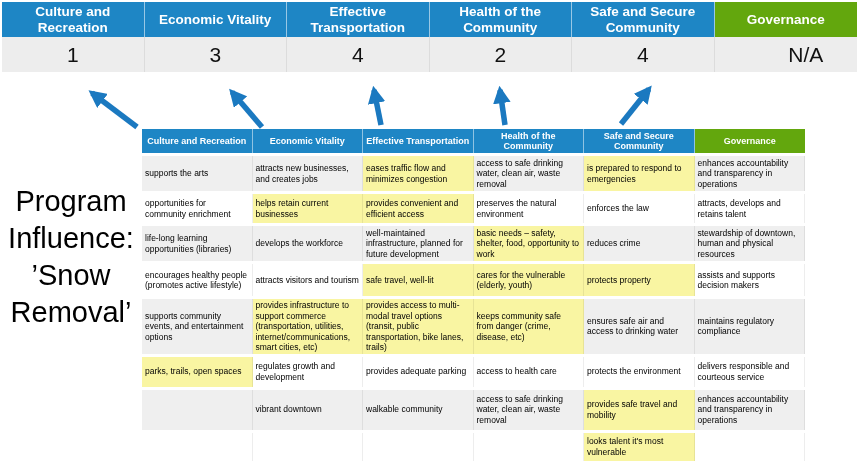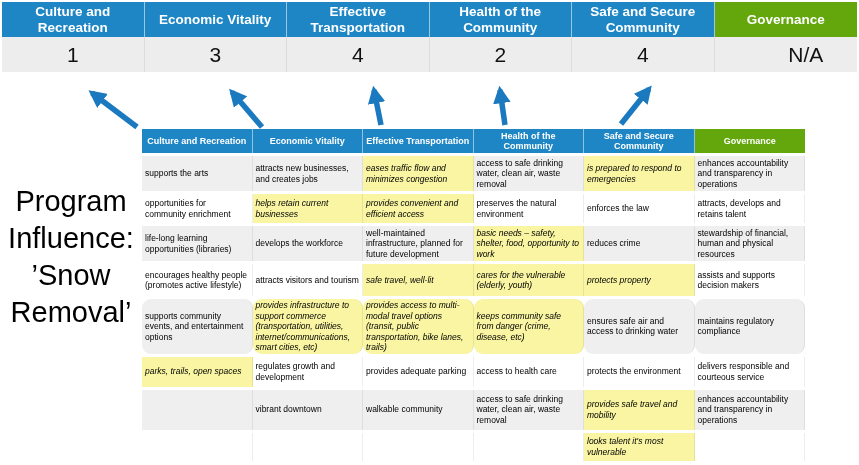--- a/index.html
+++ b/index.html
@@ -42,27 +42,27 @@
     border-right:1px solid rgba(255,255,255,.5);
   }
   table.matrix th:last-child{border-right:none;}
   table.matrix th.green{background:var(--green,#63A70D);}
   table.matrix td{
     vertical-align:middle;padding:1px 3px;font-size:8.5px;line-height:10.5px;
     color:#000;border-right:1px solid rgba(0,0,0,0.07);box-sizing:border-box;
   }
   tr.gray td{background:#EFEFEF;}
   tr.white td{background:#ffffff;}
-  table.matrix td.hl{background:var(--yellow,#F9F5A2) !important;font-style:italic;}
+  table.matrix td.hl{background:var(--yellow,#F9F5A2) !important;}
   
   tbody tr:nth-child(1) td{height:35px;}
   tbody tr:nth-child(2) td{height:29px;}
   tbody tr:nth-child(3) td{height:35px;}
   tbody tr:nth-child(4) td{height:32px;}
-  tbody tr:nth-child(5) td{height:52px;border-radius:9px;}
+  tbody tr:nth-child(5) td{height:52px;}
   tbody tr:nth-child(6) td{height:30px;}
   tbody tr:nth-child(7) td{height:40px;}
   tbody tr:nth-child(8) td{height:28px;}
 </style>
 </head>
 <body style="--blue: #1E86C5; --green: #63A70D; --yellow: #F9F5A2;">
 
 <div class="summary">
   <div class="sum-row">
       <div class="sum-h">Culture and Recreation</div>
@@ -124,21 +124,21 @@
         <td>preserves the natural environment</td>
         <td>enforces the law</td>
         <td>attracts, develops and retains talent</td>
       </tr>
       <tr class="gray">
         <td>life-long learning opportunities (libraries)</td>
         <td>develops the workforce</td>
         <td>well-maintained infrastructure, planned for future development</td>
         <td class="hl">basic needs – safety, shelter, food, opportunity to work</td>
         <td>reduces crime</td>
-        <td>stewardship of financial, human and physical resources</td>
+        <td>stewardship of downtown, human and physical resources</td>
       </tr>
       <tr class="white">
         <td>encourages healthy people (promotes active lifestyle)</td>
         <td>attracts visitors and tourism</td>
         <td class="hl">safe travel, well-lit</td>
         <td class="hl">cares for the vulnerable (elderly, youth)</td>
         <td class="hl">protects property</td>
         <td>assists and supports decision makers</td>
       </tr>
       <tr class="gray">

